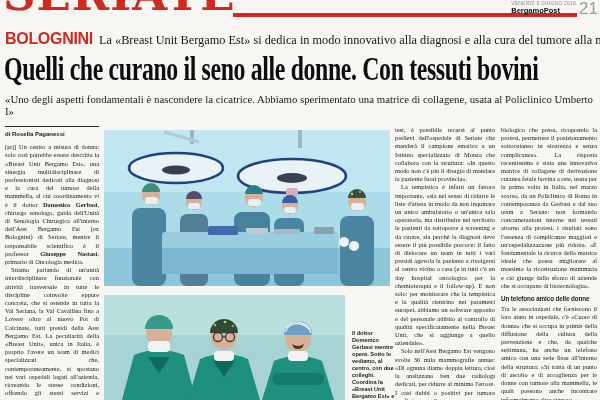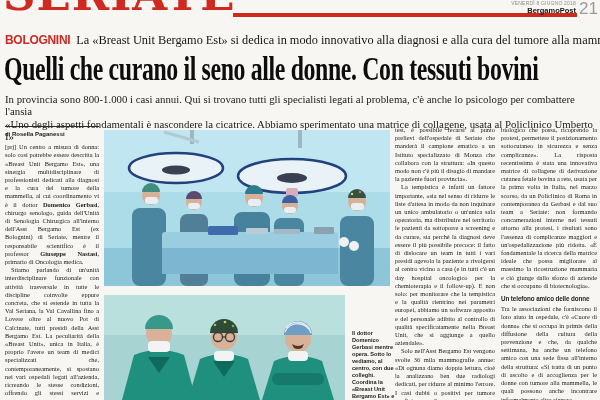--- a/index.html
+++ b/index.html
@@ -6,27 +6,27 @@
   .page{
     position:relative;width:600px;height:400px;overflow:hidden;
     background:#f8f6f2;font-family:"Liberation Serif",serif;color:#161616;
   }
   
   .masthead-title{
     position:absolute;left:3px;top:-28px;margin:0;line-height:1;white-space:nowrap;
     font-family:"DejaVu Serif",serif;font-weight:bold;font-size:45px;letter-spacing:1px;
   }
   .red-rule{position:absolute;top:13px;left:233px;width:344px;height:4px;}
-  .dateblock{position:absolute;top:1px;right:24px;text-align:right;font-family:"Liberation Sans",sans-serif;line-height:1.15;}
+  .dateblock{position:absolute;top:1px;right:24px;font-family:"Liberation Sans",sans-serif;line-height:1.15;}
   .dateblock .date{font-size:5px;color:#8d8d8d;letter-spacing:.2px;}
   .dateblock .brand{font-size:7.5px;font-weight:bold;color:#141414;}
   .pagenum{position:absolute;top:0;right:2px;font-family:"Liberation Sans",sans-serif;font-size:17px;color:#9b9b9b;line-height:1;text-align:center;}
   
   .kicker{position:absolute;left:5px;top:30px;width:592px;white-space:nowrap;}
-  .kicker-label{font-family:"Liberation Sans",sans-serif;font-weight:bold;font-size:12px;letter-spacing:-.3px;margin-right:6px;text-align:center;}
+  .kicker-label{font-family:"Liberation Sans",sans-serif;font-weight:bold;font-size:16px;letter-spacing:-.3px;margin-right:6px;text-align:center;}
   .kicker-text{font-size:12.3px;}
   
   .headline{
     position:absolute;left:4px;top:50px;margin:0;white-space:nowrap;
     font-weight:bold;font-size:34px;letter-spacing:-.5px;line-height:1.1;color:#0d0d0d;
     transform:scaleX(.70);transform-origin:0 0;
   }
   .deck{position:absolute;left:5px;top:93px;width:592px;font-size:10.8px;line-height:12.3px;color:#1b1b1b;}
   
   .bodycol{position:absolute;top:126px;height:274px;overflow:hidden;
@@ -59,21 +59,20 @@
     <div class="brand">BergamoPost</div>
   </div>
   <div class="pagenum">21</div>
 
   <div class="kicker">
     <span class="kicker-label" style="color:#ce2a20">BOLOGNINI</span><span class="kicker-text">La «Breast Unit Bergamo Est» si dedica in modo innovativo alla diagnosi e alla cura del tumore alla mammella</span>
   </div>
 
   <h2 class="headline">Quelli che curano il seno alle donne. Con tessuti bovini</h2>
   <div class="deck">
-    <div>In provincia sono 800-1.000 i casi annui. Qui si trovano tutti gli specialisti legati al problema, c'è anche lo psicologo per combattere l'ansia</div>
     <div>«Uno degli aspetti fondamentali è nascondere la cicatrice. Abbiamo sperimentato una matrice di collagene, usata al Policlinico Umberto I»</div>
   </div>
 
   <div class="bodycol col1">
     <div class="byline">di Rosella Paganessi</div>
     <p><span>[prj] Un centro a misura di donna: solo così potrebbe essere descritta la «Breast Unit Bergamo Est», una sinergia multidisciplinare di professionisti dedicati alla diagnosi e la cura del tumore della mammella, al cui coordinamento vi è il dottor </span><span style="font-weight: bold;">Domenico Gerbasi</span><span>, chirurgo senologo, guida dell'Unità di Senologia Chirurgica all'interno dell'Asst Bergamo Est (ex Bolognini) di Seriate, mentre il responsabile scientifico è il professor </span><span style="font-weight: bold;">Giuseppe Nastasi</span><span>, primario di Oncologia medica.</span></p>
     <p>Stiamo parlando di un'unità interdisciplinare funzionale con attività trasversale in tutte le discipline coinvolte eppure concreta, che si estende in tutta la Val Seriana, la Val Cavallina fino a Lovere oltre al nuovo Pot di Calcinate, tutti presidi della Asst Bergamo Est. La peculiarità della «Breast Unit», unica in Italia, è proprio l'avere un team di medici specializzati che, contemporaneamente, si spostano nei vari ospedali legati all'azienda, ricreando le stesse condizioni, offrendo gli stessi servizi e riproponendo gli stessi atti chirurgici in tutte le strutture aziendali per rendere omogeneo il trattamento, a prescindere dal luogo in cui viene svolto.</p>
   </div>
 
   <div class="photo photo1">

